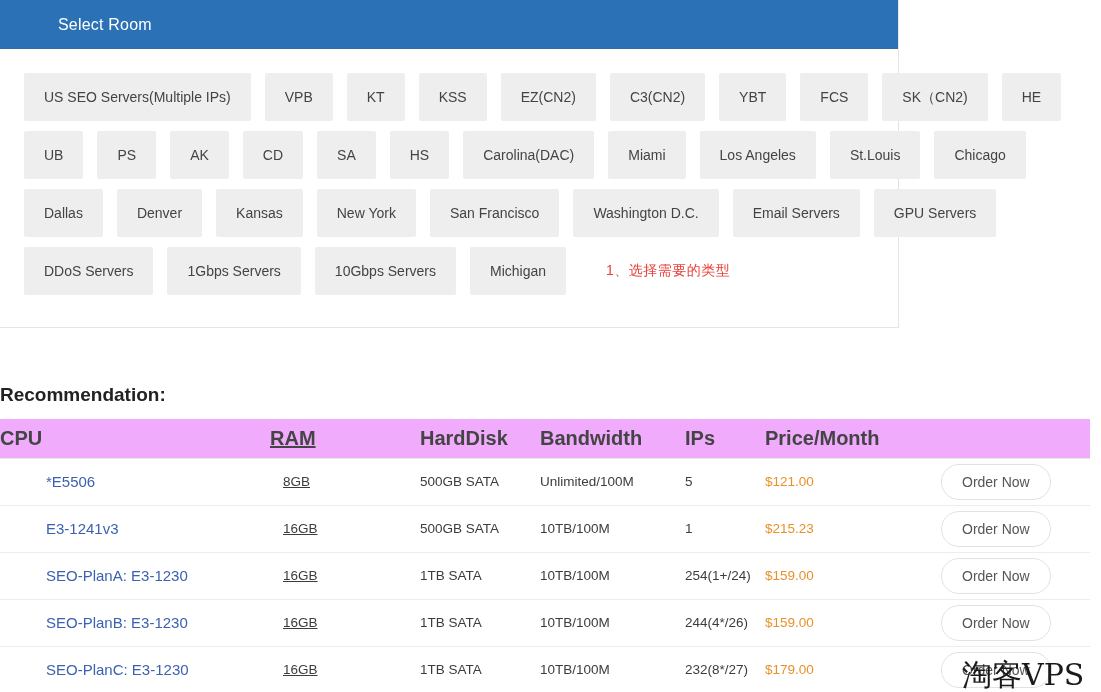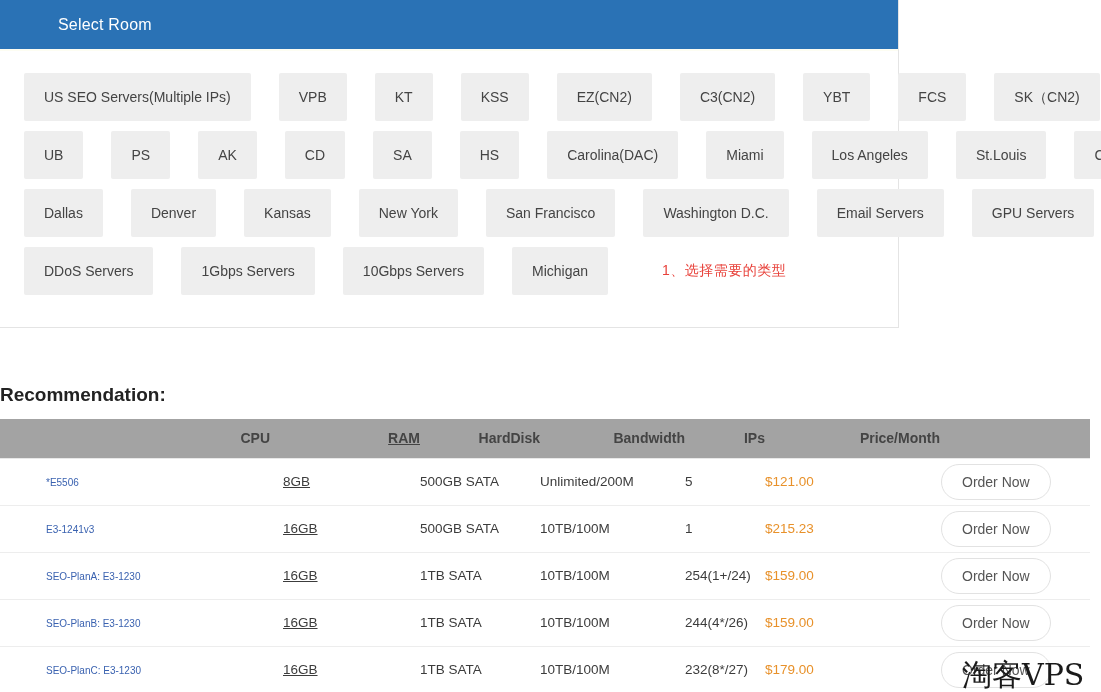--- a/index.html
+++ b/index.html
@@ -31,21 +31,21 @@
     letter-spacing: .2px;
   }
   .room-body {
     padding: 22px 0 22px 0;
     background: #fff;
     border-top: 2px solid #fdfdf2;
   }
   .chip-row {
     display: flex;
     flex-wrap: nowrap;
-    gap: 28px;
+    gap: 14px;
     padding: 0 24px 10px 24px;
   }
   .chip {
     background: #eeeeee;
     color: #444444;
     border: none;
     border-radius: 2px;
     font-size: 14px;
     font-family: "Liberation Sans", "DejaVu Sans", sans-serif;
     height: 48px;
@@ -78,28 +78,28 @@
     position: absolute;
     left: 0; top: 419px;
     width: 1090px;
   }
   table.plans {
     width: 100%;
     border-collapse: collapse;
     font-size: 13.5px;
   }
   table.plans thead th {
-    background: #a3a3a3;
+    background: #f0abfc;
     color: #444444;
     font-weight: bold;
-    text-align: right;
+    text-align: left;
     height: 39px;
     padding: 0 0 0 0;
     vertical-align: middle;
-    font-size: 14px;
+    font-size: 20px;
     border-bottom: 1px solid #e8e8e8;
     position: relative;
   }
   table.plans tbody td {
     height: 47px;
     vertical-align: middle;
     border-bottom: 1px solid #ededed;
     color: #3c3c3c;
     background: #fff;
   }
@@ -116,21 +116,21 @@
   th.c-cpu { padding-left: 0px; }
   td.c-ram, th.c-ram { padding-left: 13px; }
   td.c-disk, th.c-disk { padding-left: 0px; }
   td.c-bw, th.c-bw { padding-left: 0px; }
   td.c-ips, th.c-ips { padding-left: 0px; }
   td.c-price, th.c-price { padding-left: 0px; }
 
   .cpu-link {
     color: #3a62b0;
     text-decoration: none;
-    font-size: 10px;
+    font-size: 15px;
     cursor: pointer;
     margin-top: 18px;
   }
   .price { color: #e8912a; font-size: 13.5px; }
   .ips { color: #3c3c3c; }
 
   .order-btn {
     display: inline-block;
     background: #ffffff;
     border: 1px solid #e2e2e2;
@@ -234,21 +234,21 @@
           <th class="c-ips">IPs</th>
           <th class="c-price">Price/Month</th>
           <th class="c-act"></th>
         </tr>
       </thead>
       <tbody id="plans-body">
           <tr>
             <td class="c-cpu"><a class="cpu-link">*E5506</a></td>
             <td class="c-ram">8GB</td>
             <td class="c-disk">500GB SATA</td>
-            <td class="c-bw">Unlimited/200M</td>
+            <td class="c-bw">Unlimited/100M</td>
             <td class="c-ips"><span class="ips">5</span></td>
             <td class="c-price"><span class="price">$121.00</span></td>
             <td class="c-act"><button class="order-btn">Order Now</button></td>
           </tr>
           <tr>
             <td class="c-cpu"><a class="cpu-link">E3-1241v3</a></td>
             <td class="c-ram">16GB</td>
             <td class="c-disk">500GB SATA</td>
             <td class="c-bw">10TB/100M</td>
             <td class="c-ips"><span class="ips">1</span></td>

